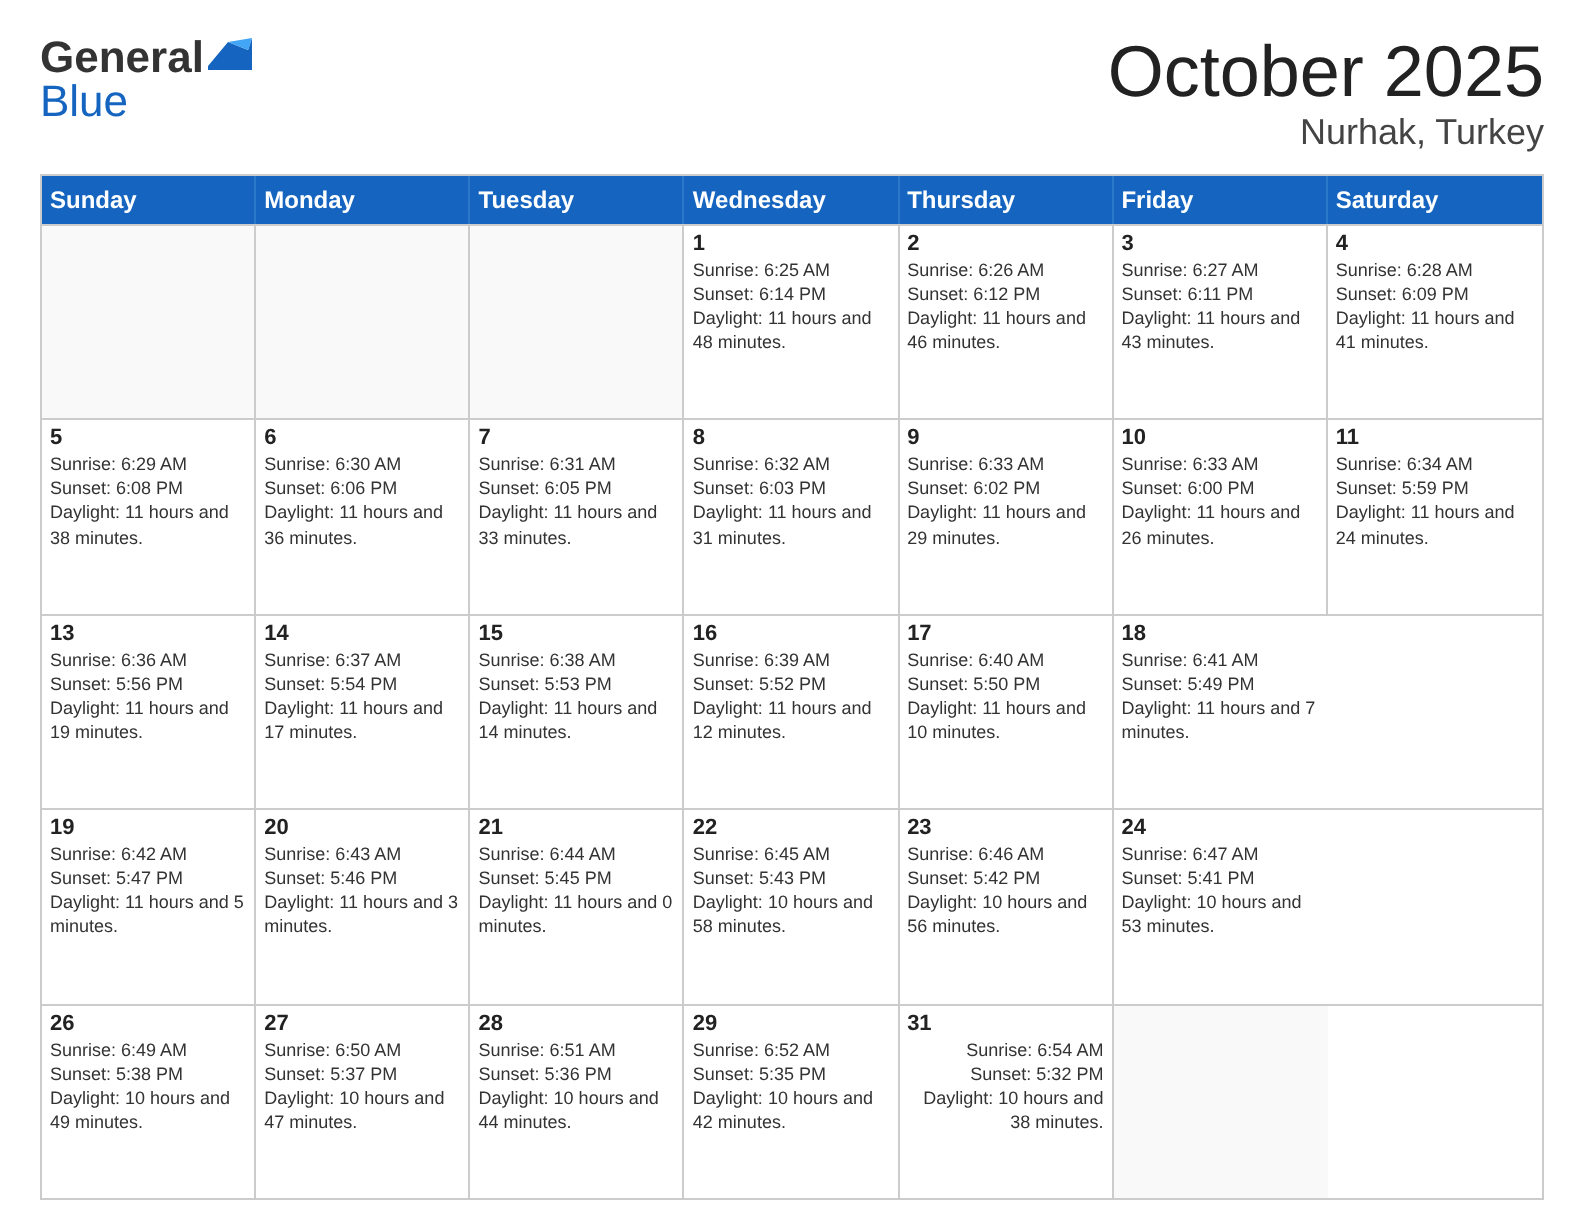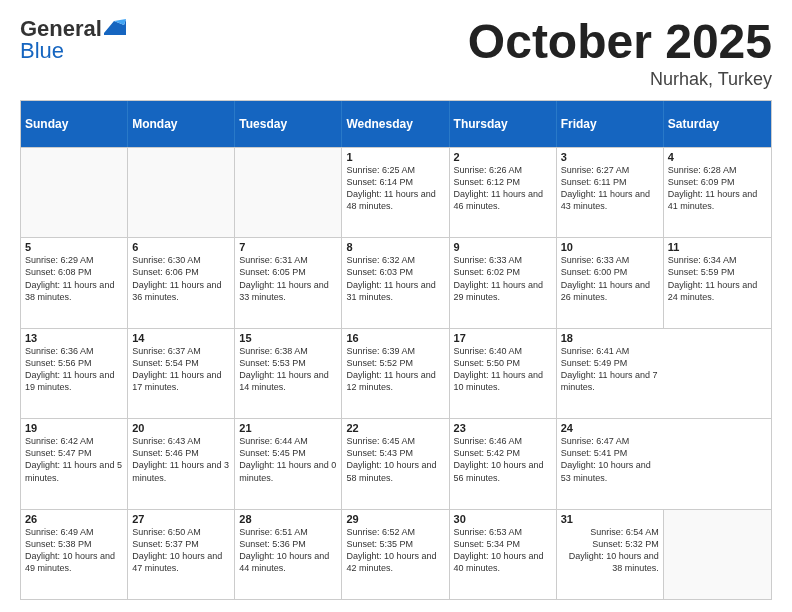--- a/index.html
+++ b/index.html
@@ -25,22 +25,22 @@
     }
     .logo {
       display: flex;
       flex-direction: column;
       align-items: flex-start;
     }
     .title-block {
       text-align: right;
     }
     .month-title {
-      font-size: 48px;
-      font-weight: bold;
+      font-size: 36px;
+      font-weight: normal;
       color: #222;
       line-height: 1.1;
     }
     .location {
       font-size: 18px;
       color: #444;
     }
     .calendar {
       flex: 1;
       display: flex;
@@ -49,21 +49,21 @@
     }
     .cal-header {
       display: grid;
       grid-template-columns: repeat(7, 1fr);
       background: #1565c0;
     }
     .cal-header-cell {
       color: #fff;
       font-size: 12px;
       font-weight: bold;
-      padding: 16px 4px;
+      padding: 5px 4px;
       text-align: left;
       border-right: 1px solid #2979c8;
     }
     .cal-header-cell:last-child { border-right: none; }
     .cal-body {
       display: flex;
       flex-direction: column;
       flex: 1;
     }
     .cal-row {
@@ -295,26 +295,20 @@
 Sunset: 5:36 PM
 Daylight: 10 hours and 44 minutes.</div>
           </div>
           <div class="cal-cell">
             <div class="day-num">29</div>
             <div class="cell-info" style="white-space: pre-line;">Sunrise: 6:52 AM
 Sunset: 5:35 PM
 Daylight: 10 hours and 42 minutes.</div>
           </div>
           <div class="cal-cell">
-            <div class="day-num">30</div>
-            <div class="cell-info" style="white-space: pre-line;">Sunrise: 6:53 AM
-Sunset: 5:34 PM
-Daylight: 10 hours and 40 minutes.</div>
-          </div>
-          <div class="cal-cell">
             <div class="day-num">31</div>
             <div class="cell-info" style="white-space: pre-line; text-align: right;">Sunrise: 6:54 AM
 Sunset: 5:32 PM
 Daylight: 10 hours and 38 minutes.</div>
           </div>
           <div class="cal-cell empty"></div>
         </div>
       </div>
   </div>
 </div>

